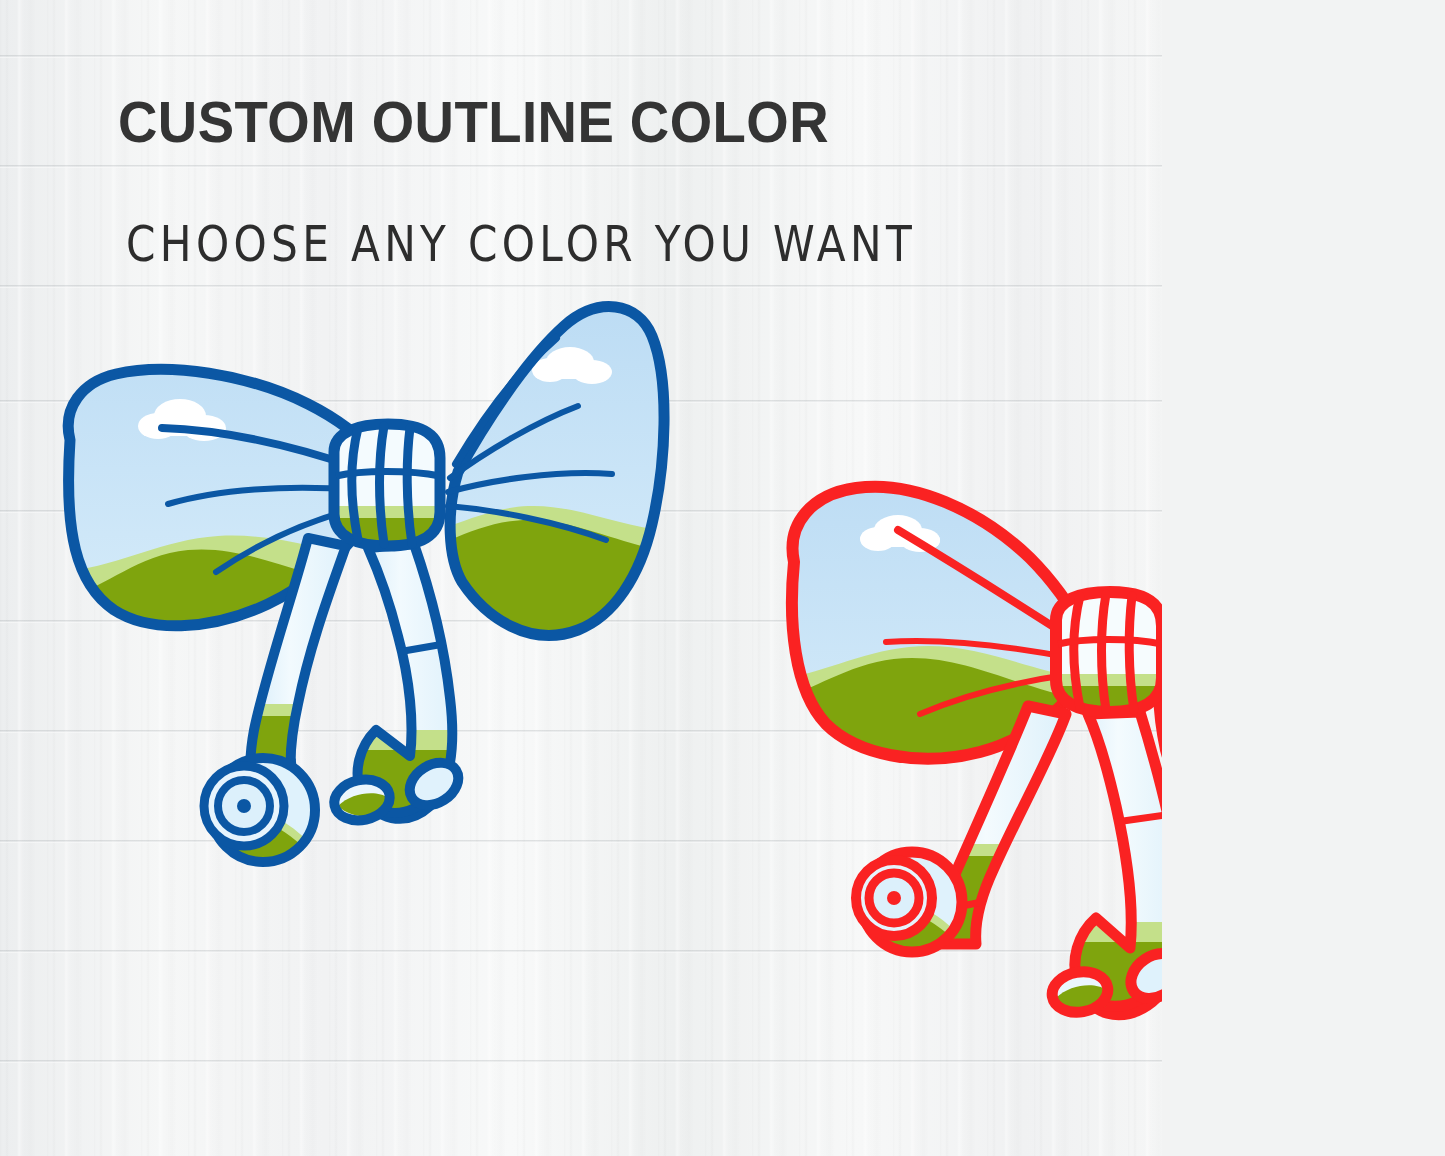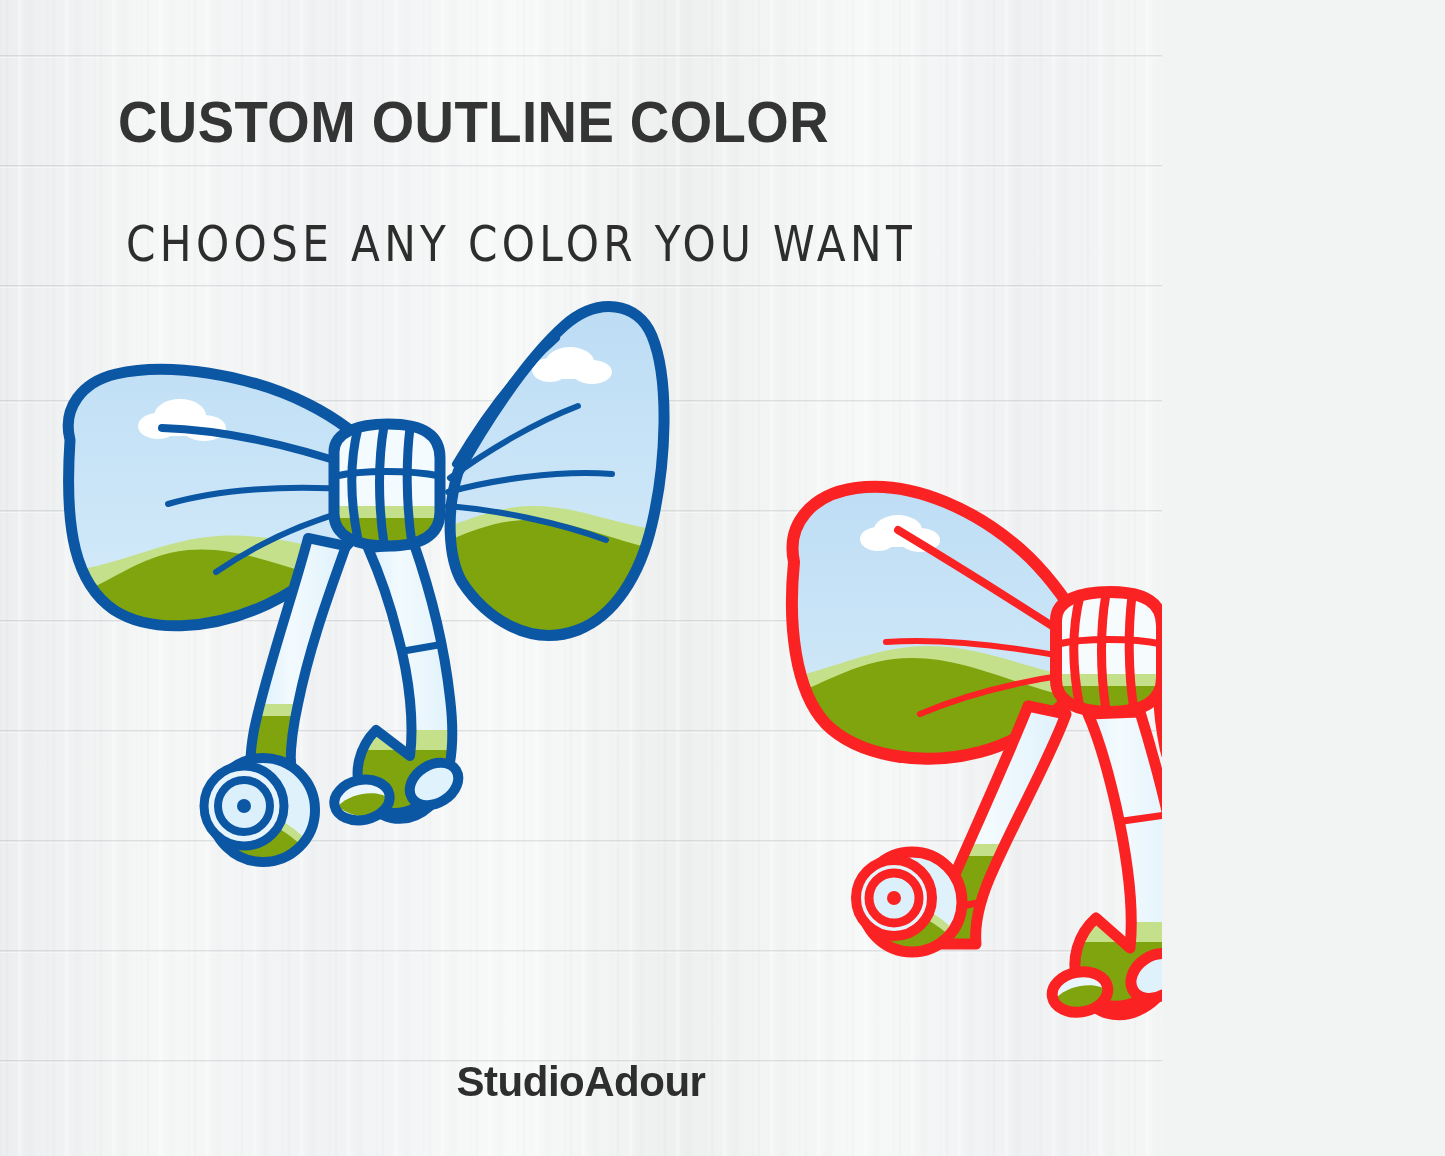--- a/index.html
+++ b/index.html
@@ -367,15 +367,14 @@
         <path d="M284 158 C284 138 308 130 338 130 C372 130 390 140 390 164
                  L390 216 C390 240 370 250 338 250 C306 250 284 240 284 218 Z" fill="none" stroke="#FA2222" stroke-width="12" stroke-linejoin="round"></path>
         <path d="M308 134 C300 166 300 206 308 246" fill="none" stroke="#FA2222" stroke-width="9" stroke-linecap="round"></path>
         <path d="M334 132 C328 166 328 210 334 248" fill="none" stroke="#FA2222" stroke-width="9" stroke-linecap="round"></path>
         <path d="M360 134 C356 166 356 210 362 248" fill="none" stroke="#FA2222" stroke-width="9" stroke-linecap="round"></path>
         <path d="M286 182 C312 176 360 176 390 182" fill="none" stroke="#FA2222" stroke-width="7"></path>
       </g>
     </svg>
   </div>
 
-  <div class="brand">StudioAdour</div>
 
 </div>
 
 </body></html>

